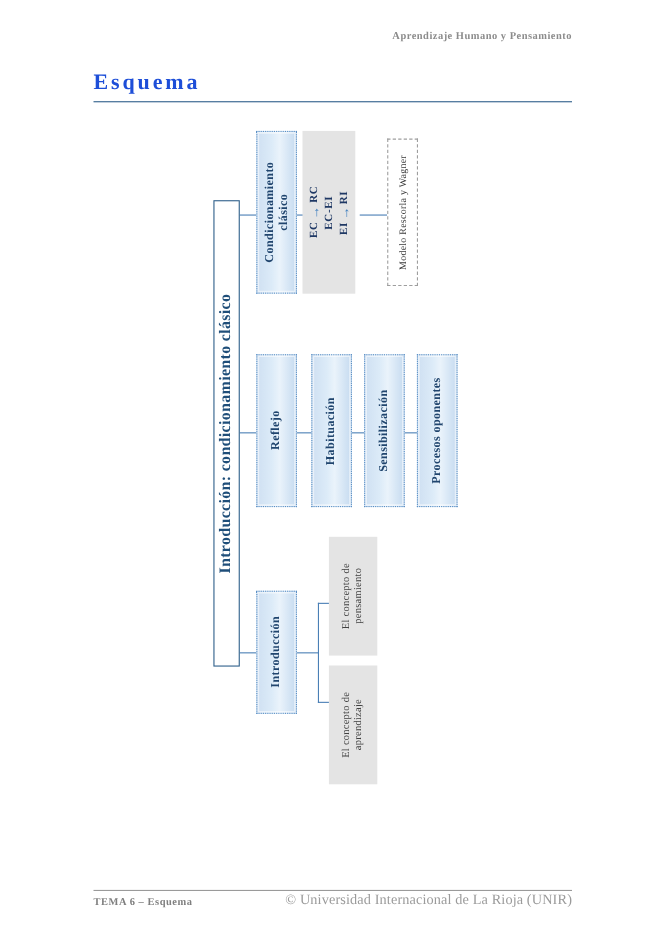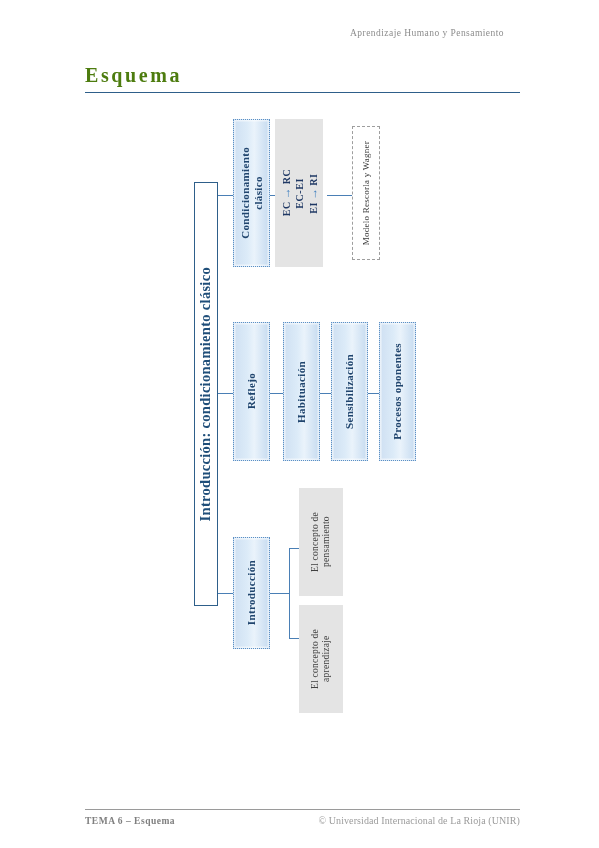--- a/index.html
+++ b/index.html
@@ -19,41 +19,41 @@
   .page {
     position: absolute;
     inset: 0;
     background: #ffffff;
   }
 
   
   .doc-header {
     position: absolute;
     top: 28px;
-    left: 69px;
+    left: 85px;
     width: 435px;
     text-align: right;
     font-family: "Liberation Serif", serif;
-    font-weight: normal;
+    font-weight: bold;
     font-size: 9.5px;
     letter-spacing: 0.45px;
     color: #8c8c8c;
     white-space: nowrap;
   }
 
   
   .page-title {
     position: absolute;
     top: 64px;
     left: 85px;
     font-family: "Liberation Serif", serif;
     font-size: 20px;
     font-weight: bold;
     letter-spacing: 2.6px;
-    color: #4d7c0f;
+    color: #1d4ed8;
     white-space: nowrap;
   }
   .title-rule {
     position: absolute;
     top: 92px;
     left: 85px;
     width: 435px;
     height: 0;
     border-top: 1.6px solid #2e5f8a;
   }
@@ -76,21 +76,21 @@
     font-size: 9.5px;
     letter-spacing: 0.5px;
     color: #7f7f7f;
     white-space: nowrap;
   }
   .footer-right {
     position: absolute;
     bottom: 22px;
     right: 79px;
     font-family: "Liberation Serif", serif;
-    font-size: 10px;
+    font-size: 13px;
     letter-spacing: 0.1px;
     color: #9b9b9b;
     white-space: nowrap;
   }
 
   
   .diagram {
     position: absolute;
     left: 0;
     top: 0;

